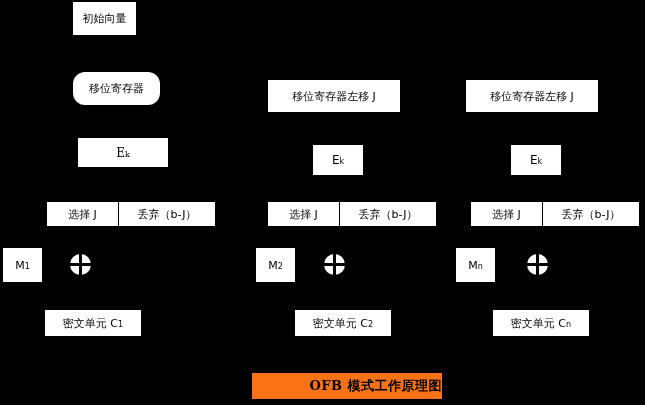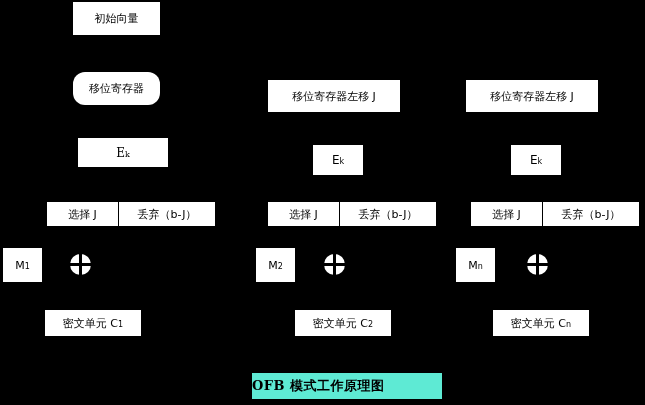--- a/index.html
+++ b/index.html
@@ -20,25 +20,25 @@
     justify-content:center;
     box-sizing:border-box;
     line-height:1;
     white-space:nowrap;
     font-size:11px;
   }
   .box.cjk{font-family:"DejaVu Sans","Liberation Sans",sans-serif;}
   .box.serif{font-family:"DejaVu Serif","Liberation Serif",serif;}
   .title-box{
     position:absolute;
-    background:#5eead4;
+    background:#f97316;
     color:#000000;
     display:flex;
     align-items:center;
-    justify-content:flex-start;
+    justify-content:flex-end;
     font-family:"DejaVu Serif","Liberation Serif",serif;
     font-weight:bold;
     font-size:13px;
     letter-spacing:0.5px;
     box-sizing:border-box;
   }
   .sub{
     font-size:8px;
     vertical-align:baseline;
     position:relative;
@@ -58,21 +58,21 @@
     background:#000000;
   }
   .xor::before{left:0;right:0;top:9px;height:3px;}
   .xor::after{top:0;bottom:0;left:9px;width:3px;}
 </style>
 </head>
 <body>
 
 <div id="canvas">
 
-  <div class="box cjk" style="left:73px;top:2px;width:87px;height:33px;">
+  <div class="box cjk" style="left:73px;top:2px;width:63px;height:33px;">
     <span>初始向量</span>
   </div>
 
   <div class="box cjk" style="left:73px;top:72px;width:87px;height:33px;border-radius:12px;">
     <span>移位寄存器</span>
   </div>
 
   <div class="box serif" style="left:78px;top:138px;width:90px;height:29px;font-size:12px;">
     <span>E</span>
       <span class="sub">k</span>

